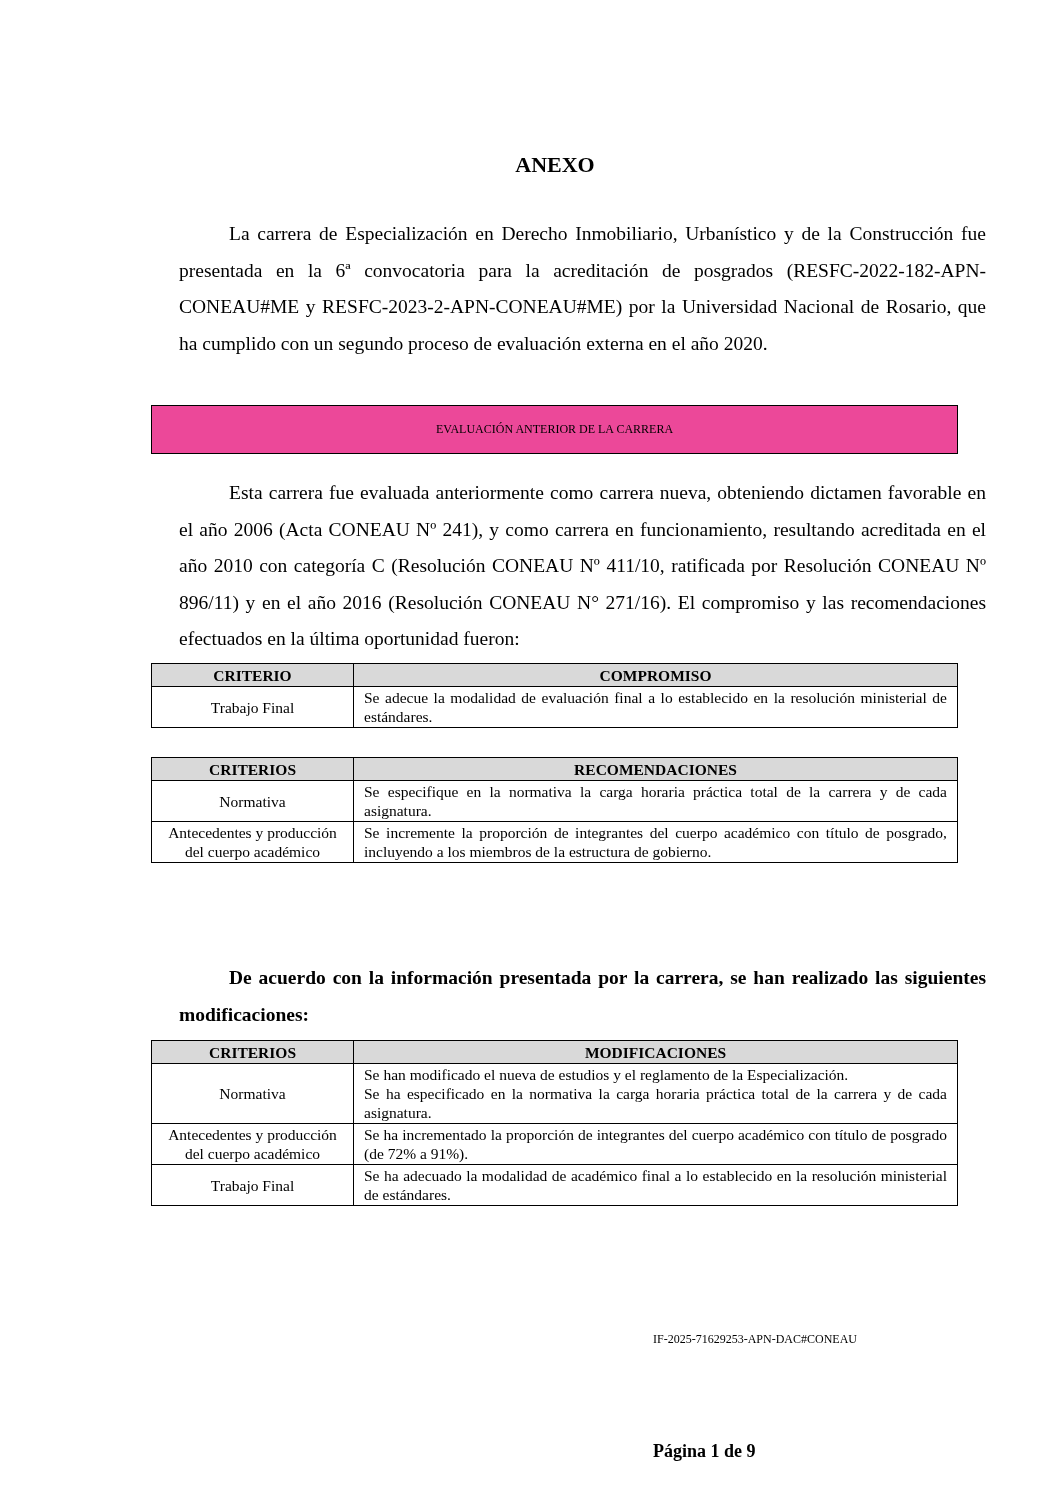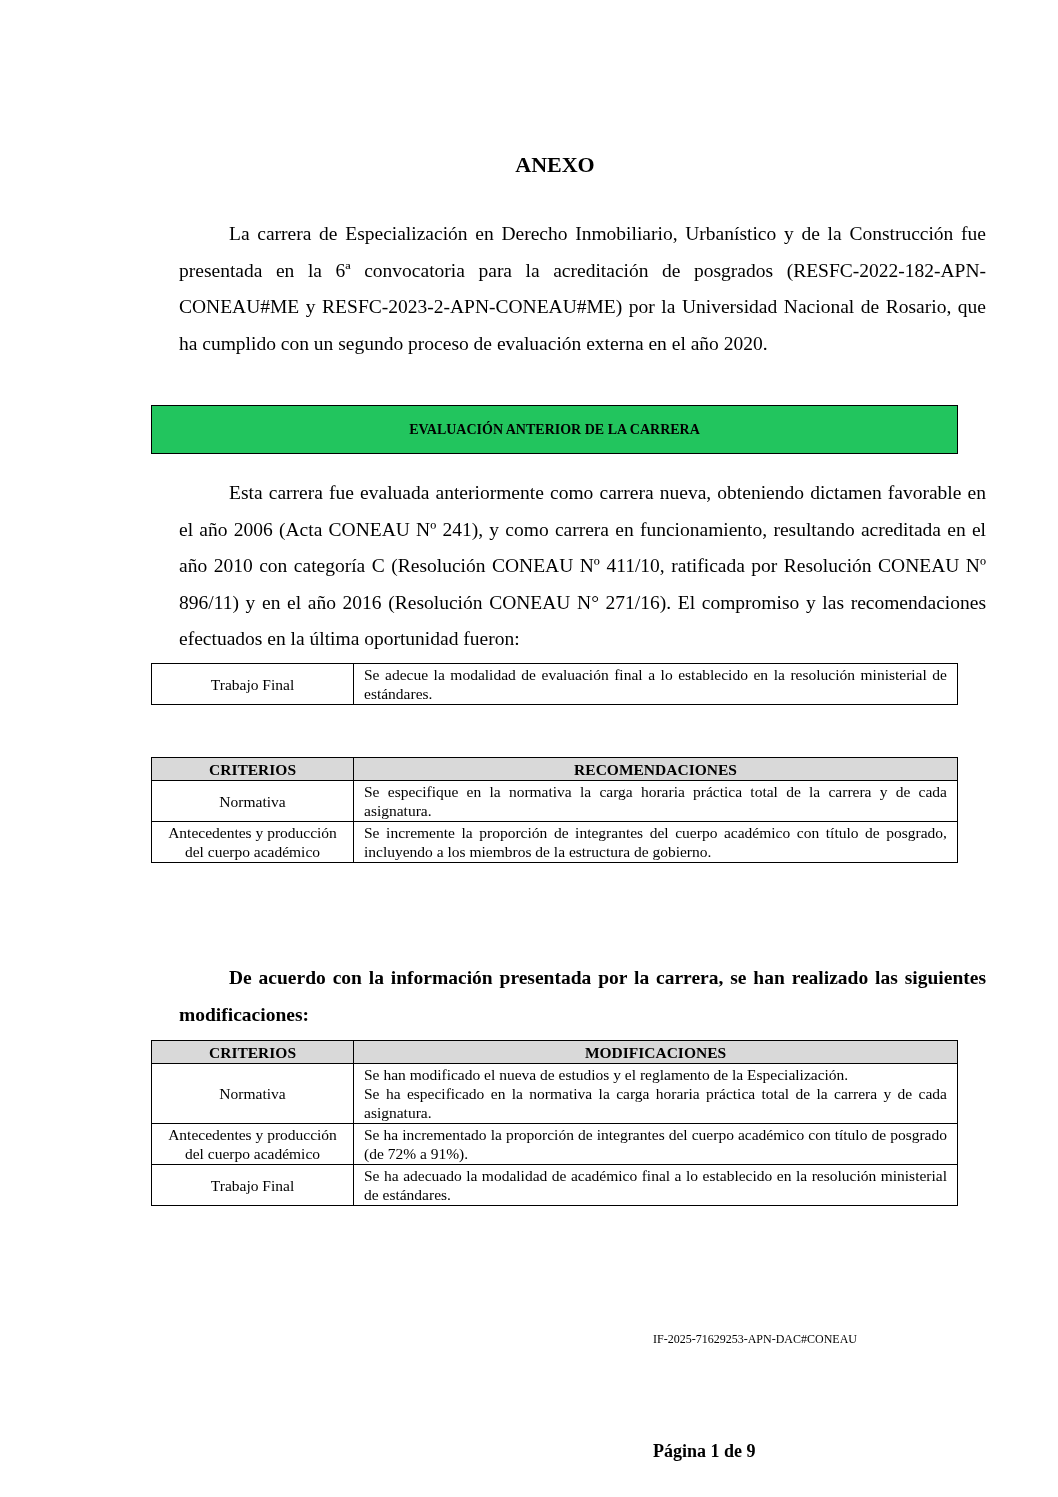--- a/index.html
+++ b/index.html
@@ -17,23 +17,23 @@
       font-size: 19.5px; line-height: 36.5px; text-align: justify;
       text-align-last: left;
       margin-left: 28px;
     }
     .para .indent { display: inline-block; width: 50px; }
     #p1 { top: 216px; }
     #p2 { top: 475px; }
     #p3 { top: 960px; font-weight: bold; }
     .section-box {
       position: absolute; top: 405px; left: 151px; width: 805px; height: 47px;
-      background: #22c55e; border: 1.5px solid #000;
+      background: #ec4899; border: 1.5px solid #000;
       display: flex; align-items: center; justify-content: center;
-      font-weight: bold; font-size: 14px;
+      font-weight: normal; font-size: 12px;
     }
     table.crit {
       position: absolute; left: 151px; width: 807px;
       border-collapse: collapse; font-size: 15.5px; line-height: 19px;
     }
     table.crit th, table.crit td {
       border: 1.2px solid #000; padding: 1px 10px; vertical-align: middle;
     }
     table.crit th {
       background: #d9d9d9; font-weight: bold; text-align: center; height: 22px; padding: 0 8px;
@@ -58,20 +58,24 @@
   <div class="page-title">ANEXO</div>
 
   <div class="para" id="p1"><span class="indent"></span><span>La carrera de Especialización en Derecho Inmobiliario, Urbanístico y de la Construcción fue presentada en la 6ª convocatoria para la acreditación de posgrados (RESFC-2022-182-APN-CONEAU#ME y RESFC-2023-2-APN-CONEAU#ME) por la Universidad Nacional de Rosario, que ha cumplido con un segundo proceso de evaluación externa en el año 2020.</span></div>
 
   <div class="section-box">EVALUACIÓN ANTERIOR DE LA CARRERA</div>
 
   <div class="para" id="p2"><span class="indent"></span><span>Esta carrera fue evaluada anteriormente como carrera nueva, obteniendo dictamen favorable en el año 2006 (Acta CONEAU Nº 241), y como carrera en funcionamiento, resultando acreditada en el año 2010 con categoría C (Resolución CONEAU Nº 411/10, ratificada por Resolución CONEAU Nº 896/11) y en el año 2016 (Resolución CONEAU N° 271/16). El compromiso y las recomendaciones efectuados en la última oportunidad fueron:</span></div>
 
   <table class="crit" id="t1">
     <tbody>
+        <tr>
+      <th>CRITERIO</th>
+      <th>COMPROMISO</th>
+    </tr>
     <tr>
       <td class="c1">Trabajo Final</td>
       <td class="c2">Se adecue la modalidad de evaluación final a lo establecido en la resolución ministerial de estándares.</td>
     </tr>
   </tbody>
     </table>
 
   <table class="crit" id="t2">
     <tbody>
         <tr>

